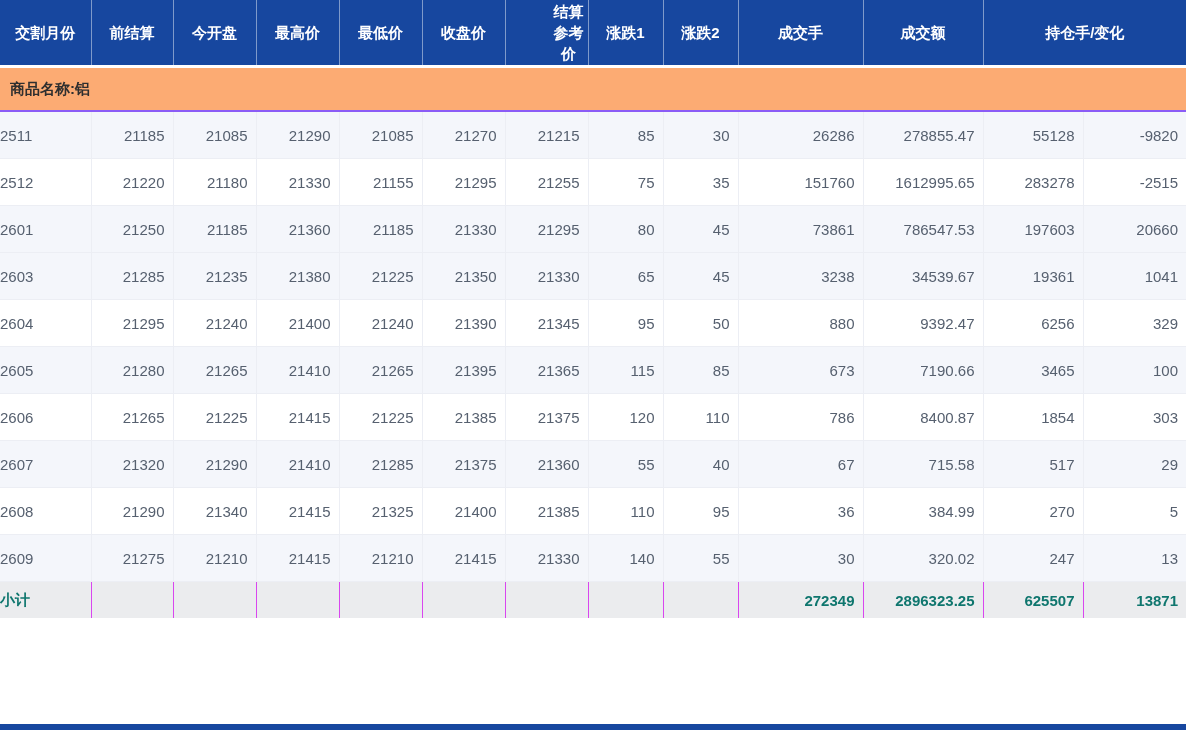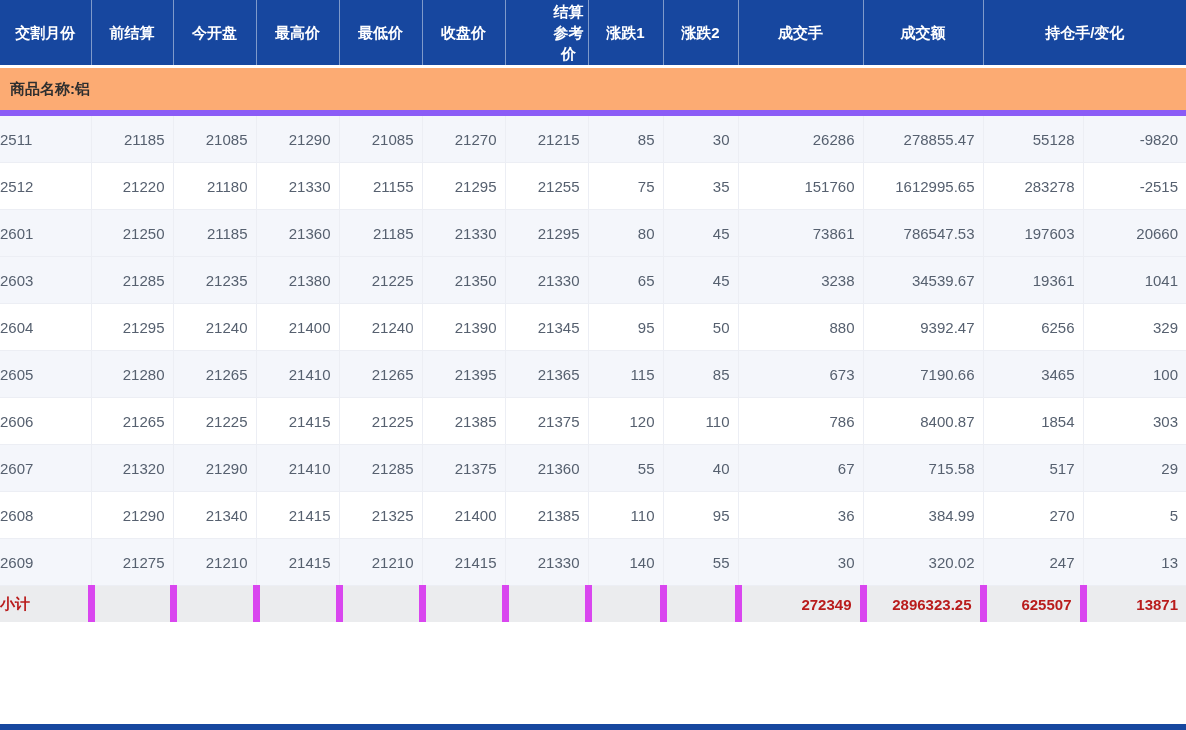--- a/index.html
+++ b/index.html
@@ -32,41 +32,41 @@
     padding:0;line-height:21px;
   }
   thead th + th{border-left:1px solid rgba(255,255,255,0.45);}
   thead th .wrap{display:inline-block;max-width:64px;margin-left:44px;}
   
   tr.commodity td{
     background:var(--commodity-bg);
     color:var(--dark-text);
     font-size:15px;font-weight:bold;
     height:42px;text-align:left;padding-left:10px;vertical-align:middle;
-    border-bottom:6px solid #8b5cf6;
+    border-bottom:2px solid #8b5cf6;
   }
   
   tbody td{
     height:46px;vertical-align:middle;
     font-size:15px;color:var(--num-text);
     background:var(--row-bg);
     border-bottom:1px solid var(--grid);
     padding:0;
   }
   tr.data-row td + td{border-left:1px solid var(--grid);}
   tr.stripe td{background:var(--stripe-bg);}
   td.c-month{text-align:left;}
   td.c-num{text-align:right;padding-right:8px;}
   
   tr.subtotal td{
     background:var(--subtotal-bg);
-    font-weight:bold;color:#b91c1c;font-size:15px;
+    font-weight:bold;color:#0f766e;font-size:15px;
     height:36px;border-bottom:none;
   }
-  tr.subtotal td + td{border-left:7px solid #d946ef;}
+  tr.subtotal td + td{border-left:1px solid #d946ef;}
   
   .next-strip{
     position:absolute;left:0;right:0;bottom:0;height:6px;
     background:var(--header-bg);
   }
 </style>
 </head>
 <body>
 
 <div class="page">

